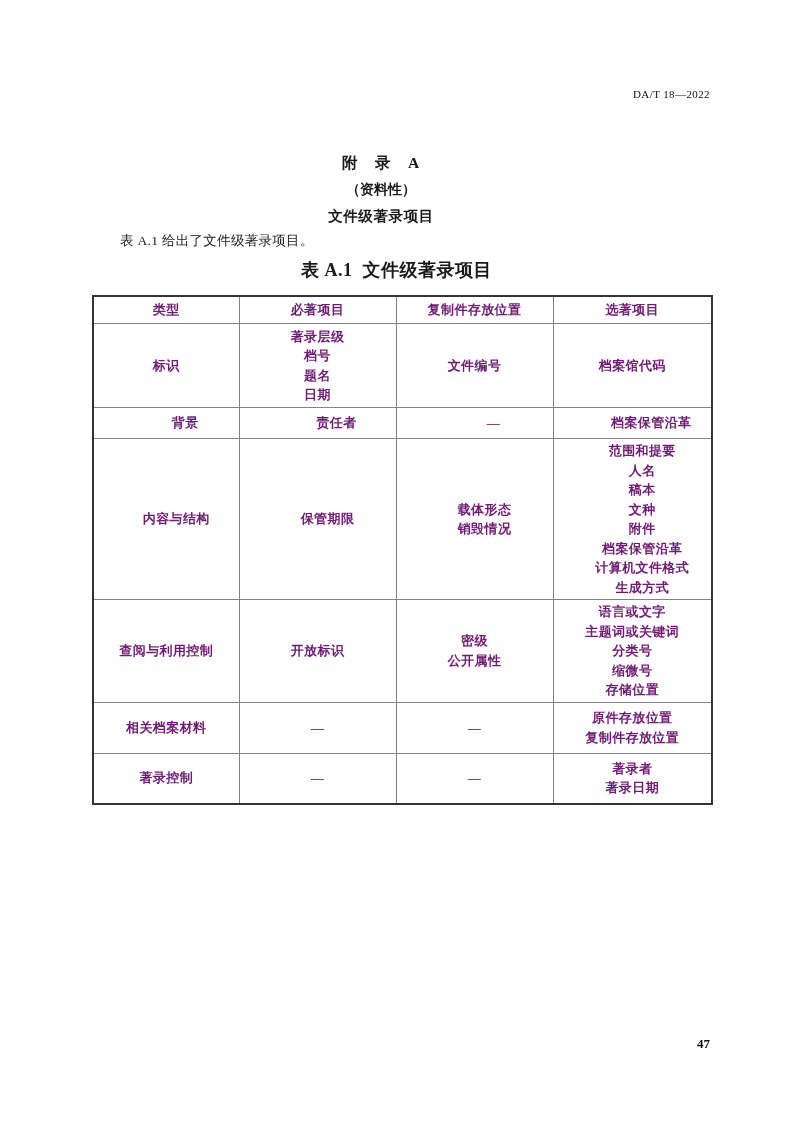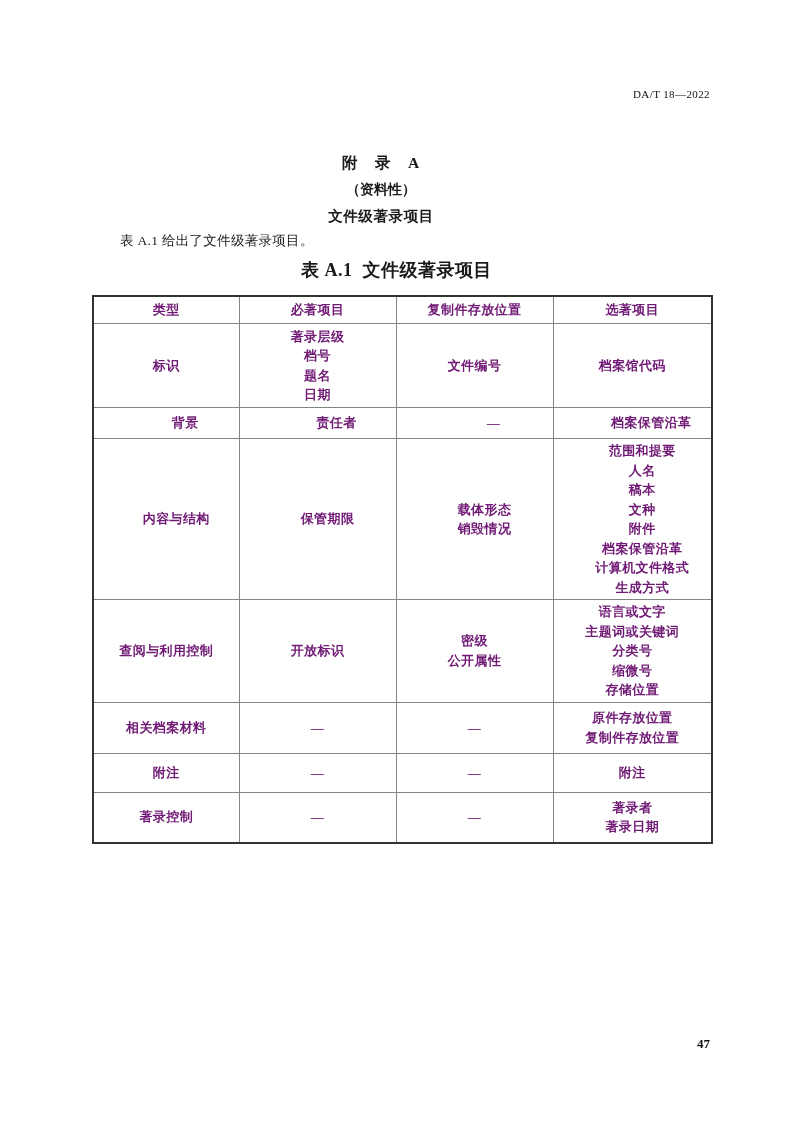--- a/index.html
+++ b/index.html
@@ -244,32 +244,20 @@
             <span class="dash">—</span>
           </td>
         <td class="cell-lines">
             <span class="dash">—</span>
           </td>
         <td class="cell-lines">
             <span>原件存放位置</span>
             <span>复制件存放位置</span>
           </td>
       </tr>
-      <tr class="r6">
-        <td>附注</td>
-        <td class="cell-lines">
-            <span class="dash">—</span>
-          </td>
-        <td class="cell-lines">
-            <span class="dash">—</span>
-          </td>
-        <td class="cell-lines">
-            <span>附注</span>
-          </td>
-      </tr>
       <tr class="r7">
         <td>著录控制</td>
         <td class="cell-lines">
             <span class="dash">—</span>
           </td>
         <td class="cell-lines">
             <span class="dash">—</span>
           </td>
         <td class="cell-lines">
             <span>著录者</span>

